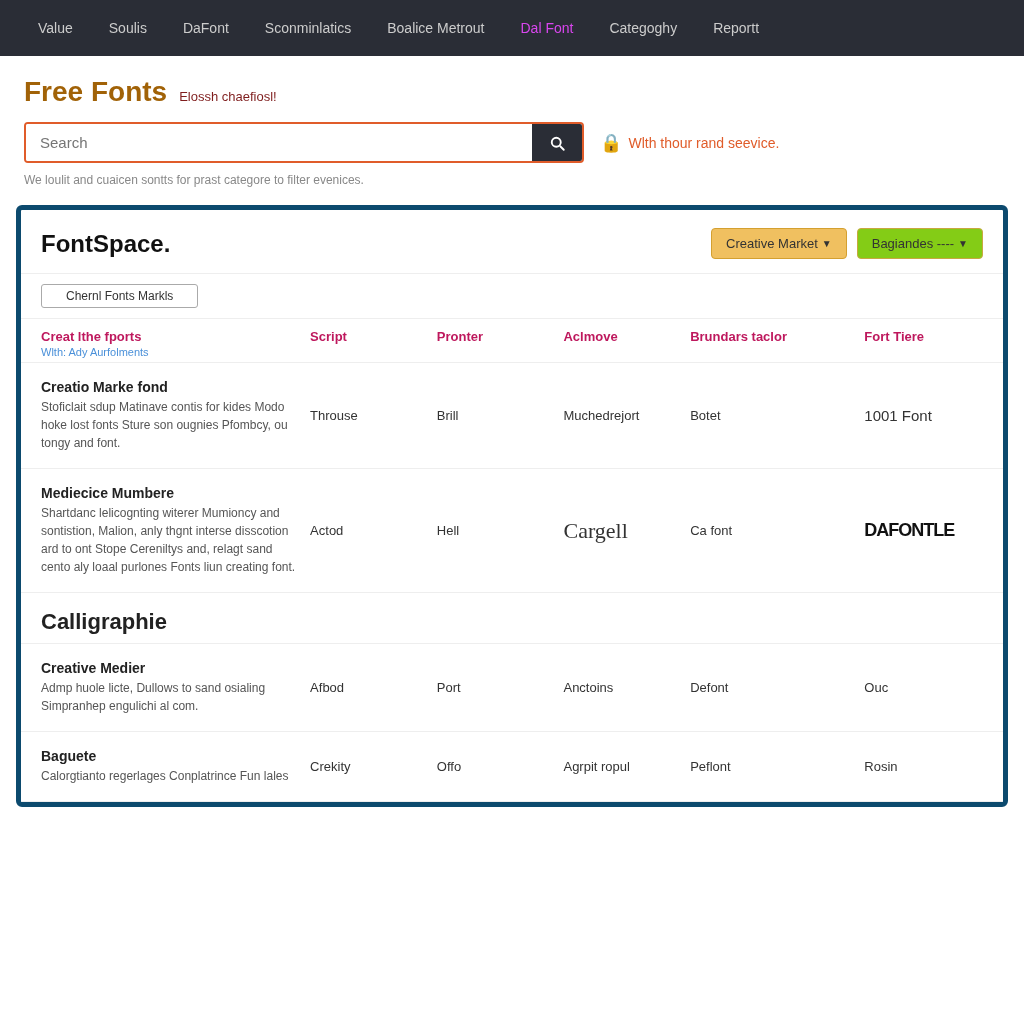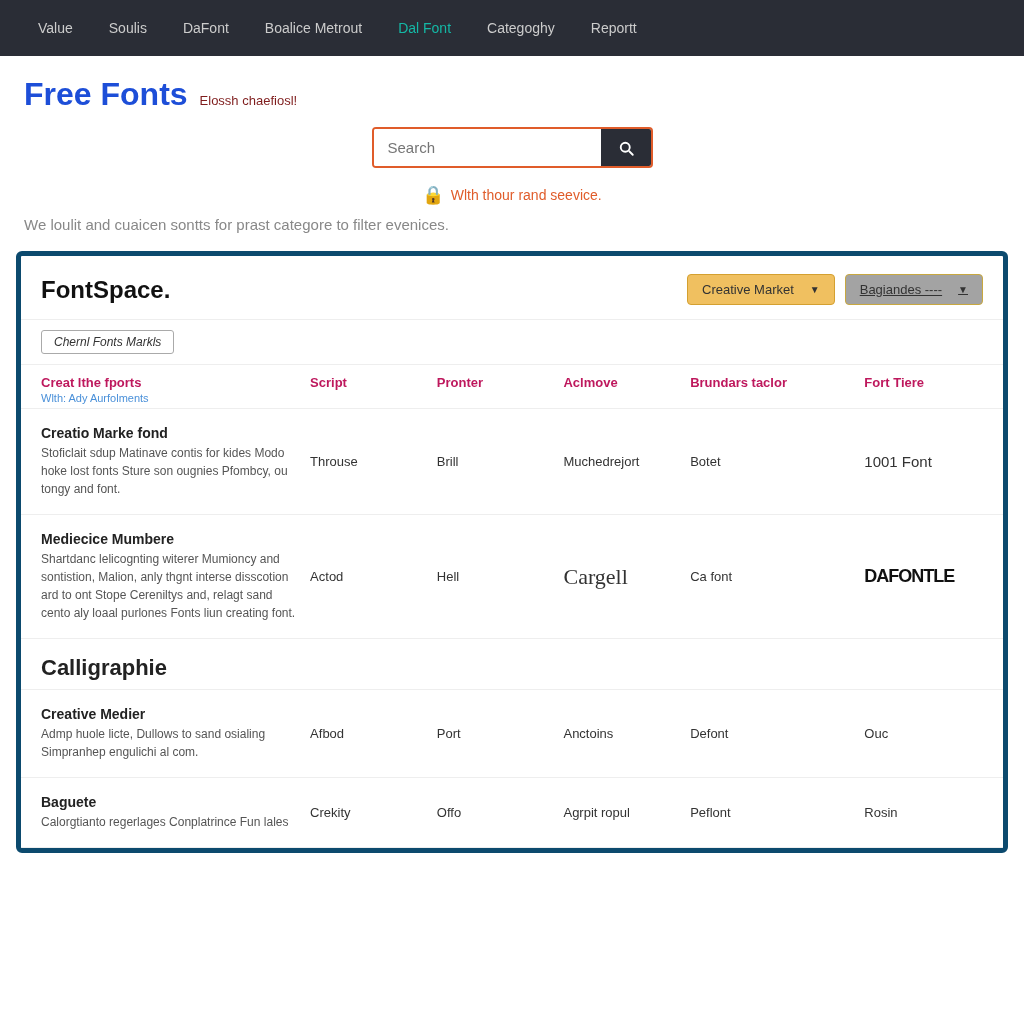--- a/index.html
+++ b/index.html
@@ -16,51 +16,50 @@
     .nav-item {
       color: #ccc;
       padding: 0 18px;
       height: 56px;
       display: flex;
       align-items: center;
       cursor: pointer;
       font-size: 14px;
       white-space: nowrap;
     }
-    .nav-item.active { color: #14b8a6; }
+    .nav-item.active { color: #d946ef; }
 
     
     .page { background: #fff; min-height: 100vh; }
 
     
     .page-header {
       padding: 20px 24px 12px;
       background: #fff;
     }
     .page-title-row {
       display: flex;
       align-items: baseline;
       gap: 12px;
       margin-bottom: 14px;
     }
     .page-title {
-      font-size: 32px;
+      font-size: 28px;
       font-weight: 900;
-      color: #1d4ed8;
+      color: #a16207;
     }
     .page-subtitle {
       font-size: 13px;
       color: #7f1d1d;
     }
     .search-row {
       display: flex;
       align-items: center;
       gap: 16px;
       margin-bottom: 10px;
-      flex-direction: column;
     }
     .search-box {
       display: flex;
       flex: 1;
       max-width: 560px;
       border: 2px solid #e05c2a;
       border-radius: 4px;
       overflow: hidden;
     }
     .search-input {
@@ -83,21 +82,21 @@
     .search-btn svg { width: 18px; height: 18px; fill: #fff; }
     .search-hint {
       display: flex;
       align-items: center;
       gap: 6px;
       color: #e05c2a;
       font-size: 14px;
     }
     .lock-icon { font-size: 18px; color: #e05c2a; }
     .desc-text {
-      font-size: 15px;
+      font-size: 12px;
       color: #888;
       padding: 0 0 6px;
     }
 
     
     .main-card {
       margin: 0 16px 1px;
       border: 5px solid #0c4a6e;
       border-radius: 6px;
       background: #fff;
@@ -117,54 +116,52 @@
       font-weight: 900;
       color: #111;
     }
     .card-actions {
       display: flex;
       gap: 10px;
     }
     .dropdown-btn {
       display: flex;
       align-items: center;
-      gap: 16px;
+      gap: 4px;
       padding: 7px 14px;
       border-radius: 4px;
       font-size: 13px;
       cursor: pointer;
       border: 1px solid #ccc;
     }
     .dropdown-btn.primary {
       background: #f0c060;
       border-color: #d4a030;
       color: #333;
     }
     .dropdown-btn.secondary {
-      background: #a3a3a3;
+      background: #84cc16;
       border-color: #c8a840;
       color: #333;
-      text-decoration: underline;
     }
     .chevron { font-size: 10px; }
 
     
     .filter-row {
       padding: 10px 20px;
       border-bottom: 1px solid #eee;
     }
     .filter-tag {
       display: inline-block;
       border: 1px solid #aaa;
       border-radius: 3px;
-      padding: 4px 12px;
+      padding: 4px 24px;
       font-size: 12px;
       color: #333;
       cursor: pointer;
-      font-style: italic;
     }
 
     
     .table-header {
       display: grid;
       grid-template-columns: 2.2fr 1fr 1fr 1fr 1.4fr 1fr;
       padding: 10px 20px 4px;
       border-bottom: 1px solid #eee;
       gap: 8px;
     }
@@ -198,20 +195,21 @@
     }
     .section-title { font-size: 22px; font-weight: 900; }
   </style>
 </head>
 <body>
 
 <nav class="nav-bar">
   <div class="nav-item">Value</div>
   <div class="nav-item">Soulis</div>
   <div class="nav-item">DaFont</div>
+  <div class="nav-item">Sconminlatics</div>
   <div class="nav-item">Boalice Metrout</div>
   <div class="nav-item active">Dal Font</div>
   <div class="nav-item">Categoghy</div>
   <div class="nav-item">Reportt</div>
 </nav>
 
 <div class="page">
 
   <div class="page-header">
     <div class="page-title-row">

